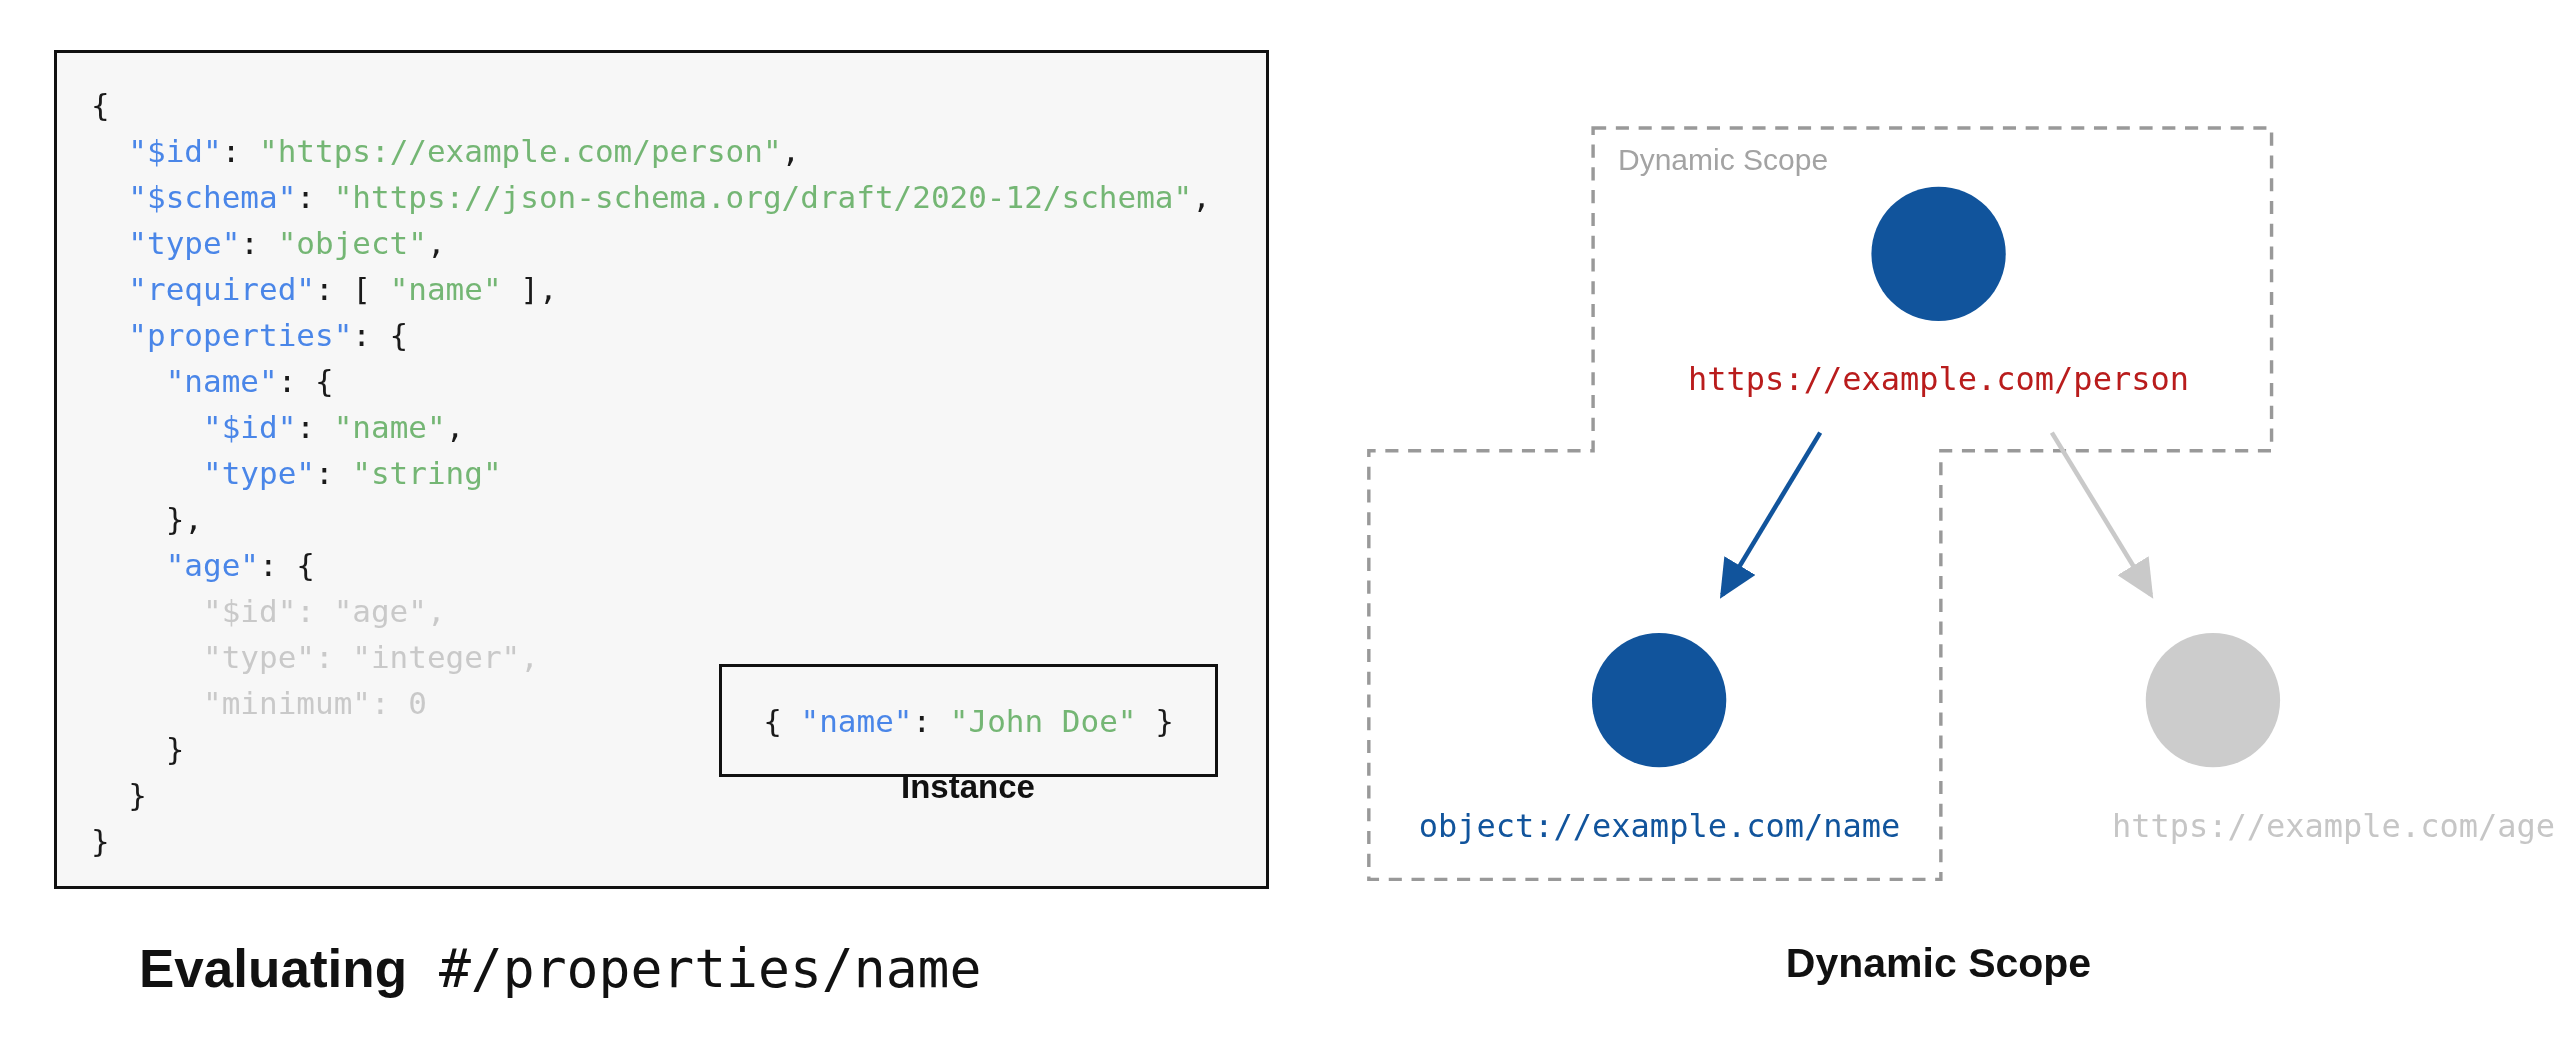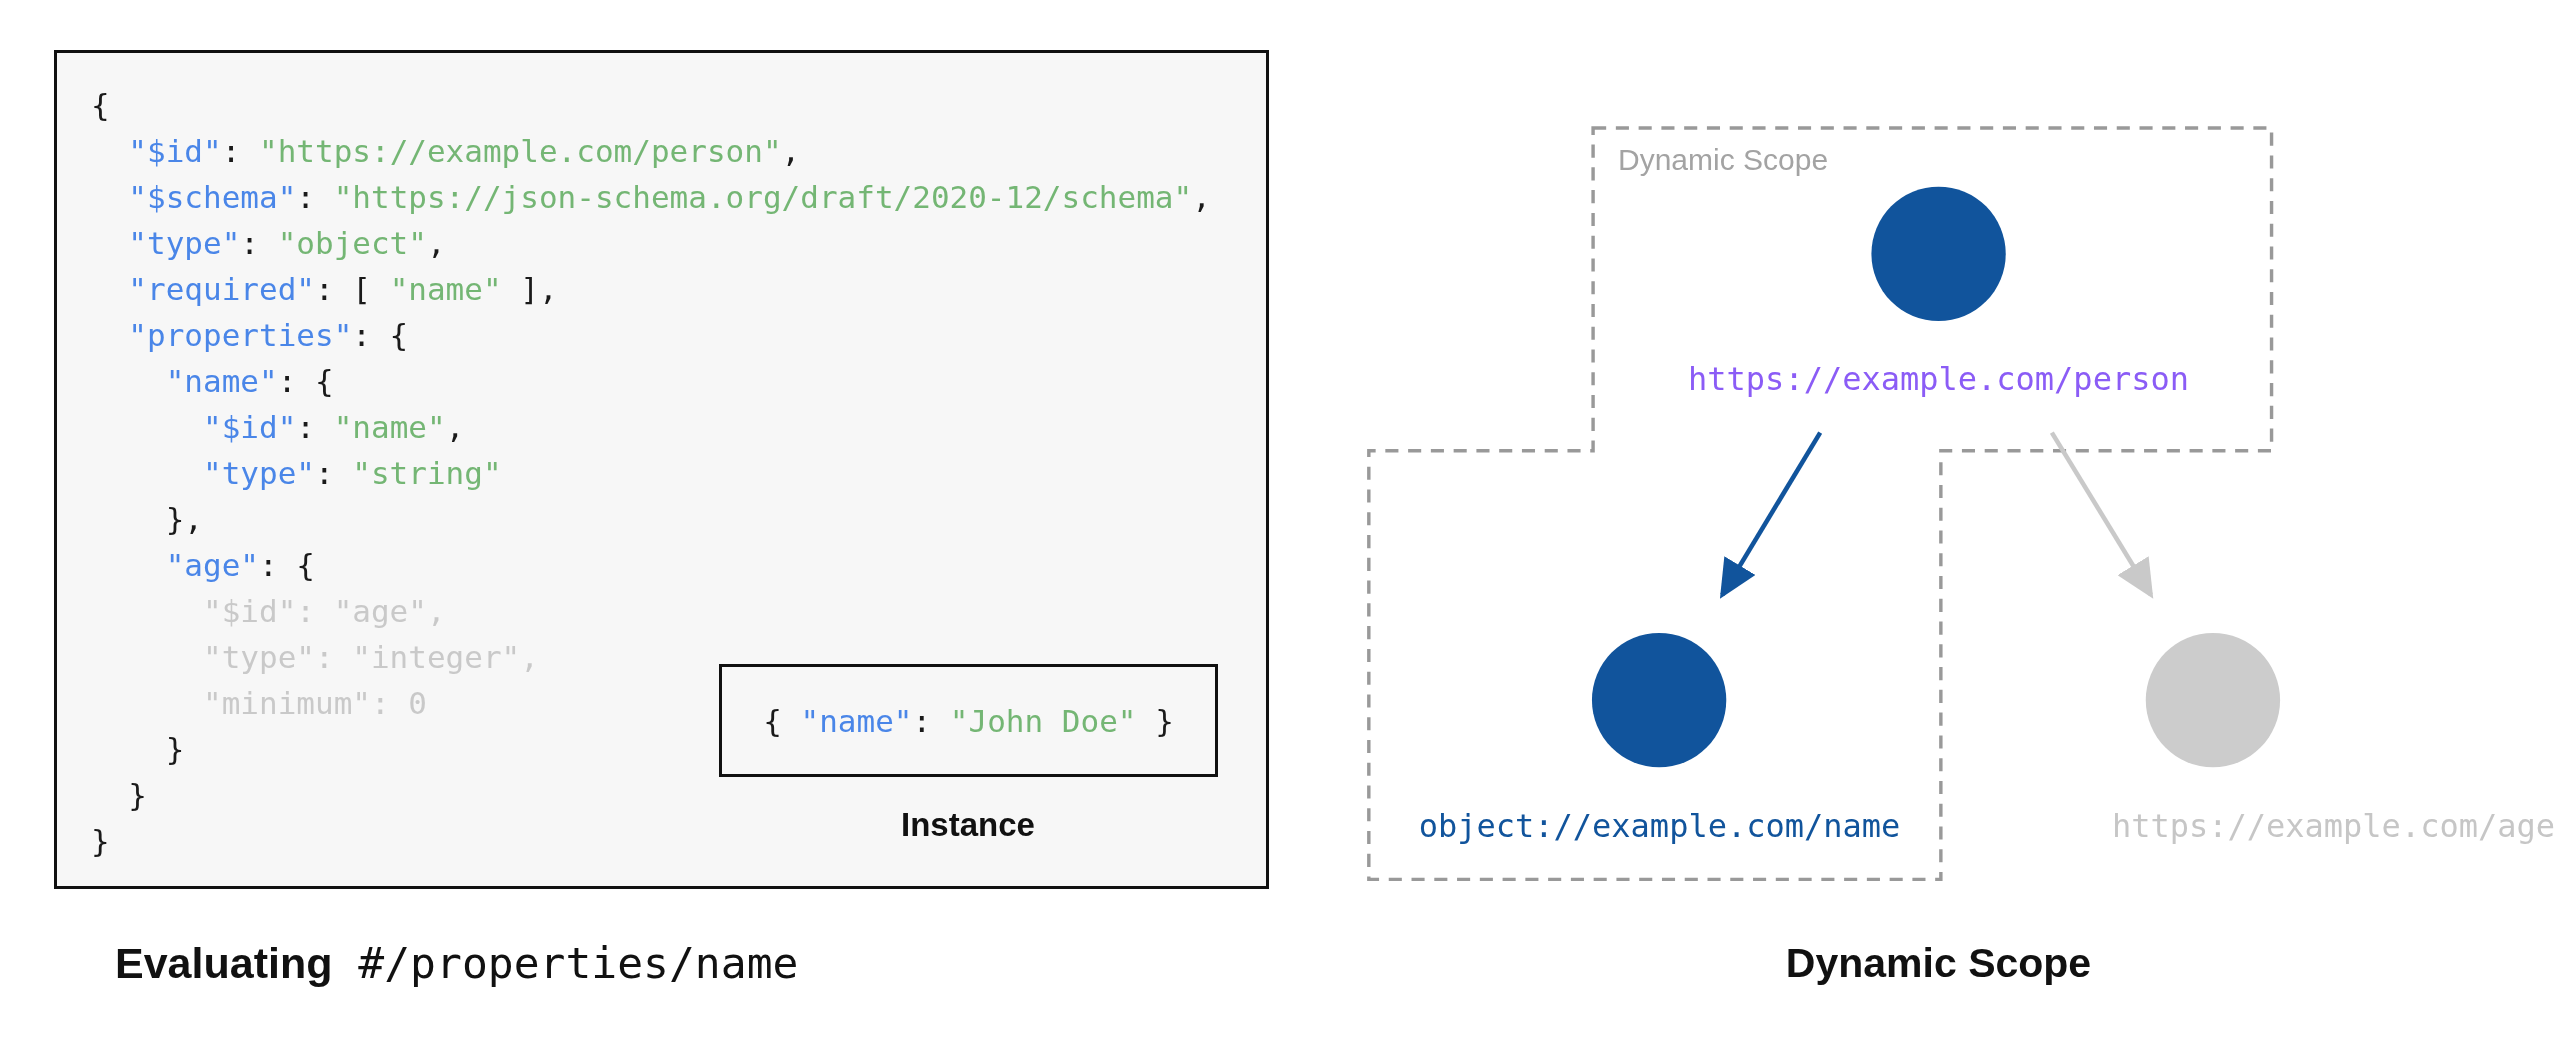--- a/index.html
+++ b/index.html
@@ -14,34 +14,34 @@
         white-space:pre;color:#1a1a1a;}
   .code-line{white-space:pre;}
   .tok-p  {color:#1a1a1a;}
   .tok-key{color:#4a86e8;}
   .tok-str{color:#74b674;}
   .tok-dim{color:#c9c9c9;}
 
   .instance-box{position:absolute;left:719px;top:664px;width:493px;height:107px;
                 border:3.4px solid #111111;display:flex;align-items:center;justify-content:center;
                 font-family:"DejaVu Sans Mono", monospace;font-size:31px;white-space:pre;}
-  .instance-label{position:absolute;left:797px;top:806px;width:342px;text-align:center;
+  .instance-label{position:absolute;left:797px;top:768px;width:342px;text-align:center;
                   font-size:33px;font-weight:bold;color:#111111;}
 
-  .caption-left{position:absolute;left:115px;top:938px;font-size:43px;color:#111111;
+  .caption-left{position:absolute;left:139px;top:938px;font-size:53px;color:#111111;
                 white-space:pre;}
   .caption-left .cap-bold{font-weight:bold;font-family:"Liberation Sans", sans-serif;}
   .caption-left .cap-mono{font-family:"DejaVu Sans Mono", monospace;font-weight:normal;}
 
   
   .diagram-svg{position:absolute;left:0;top:0;width:2576px;height:1053px;}
   .scope-label{position:absolute;left:1618px;top:143px;font-size:30px;color:#a3a3a3;}
   .node-label{position:absolute;width:683px;text-align:center;
               font-family:"DejaVu Sans Mono", monospace;font-size:32px;white-space:pre;}
-  .lbl-person{left:1597px;top:360px;color:#8b5cf6;}
+  .lbl-person{left:1597px;top:360px;color:#b91c1c;}
   .lbl-name{left:1318px;top:807px;color:#11549c;}
   .lbl-age{left:1872px;top:807px;color:#c6c6c6;text-align:right;}
   .caption-right{position:absolute;left:1597px;top:940px;width:683px;text-align:center;
                  font-size:41px;font-weight:bold;color:#111111;}
 </style>
 </head>
 <body>
 
 <div class="stage">
 

